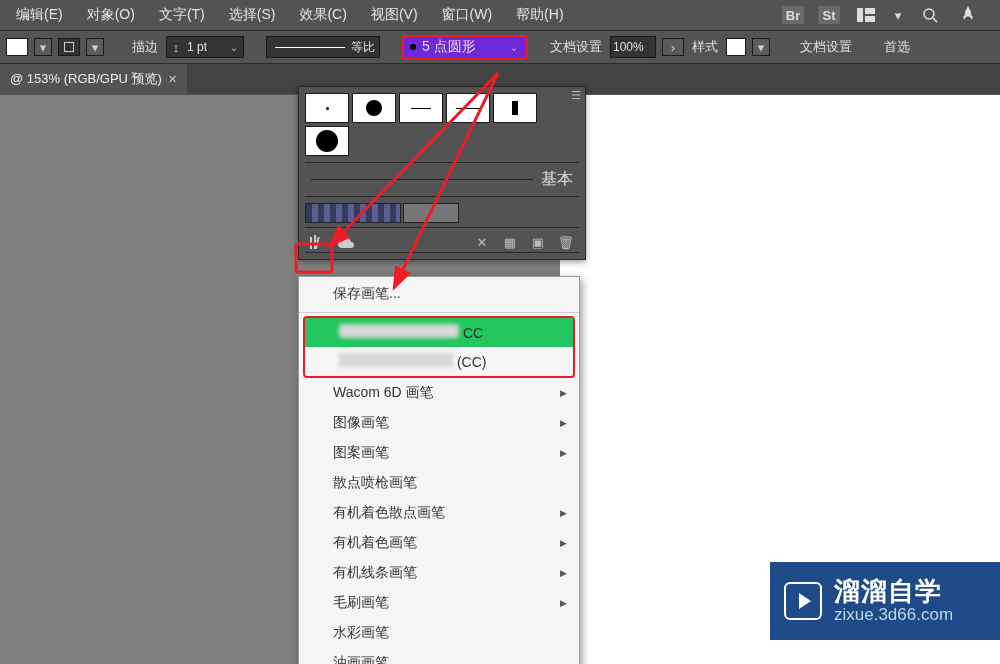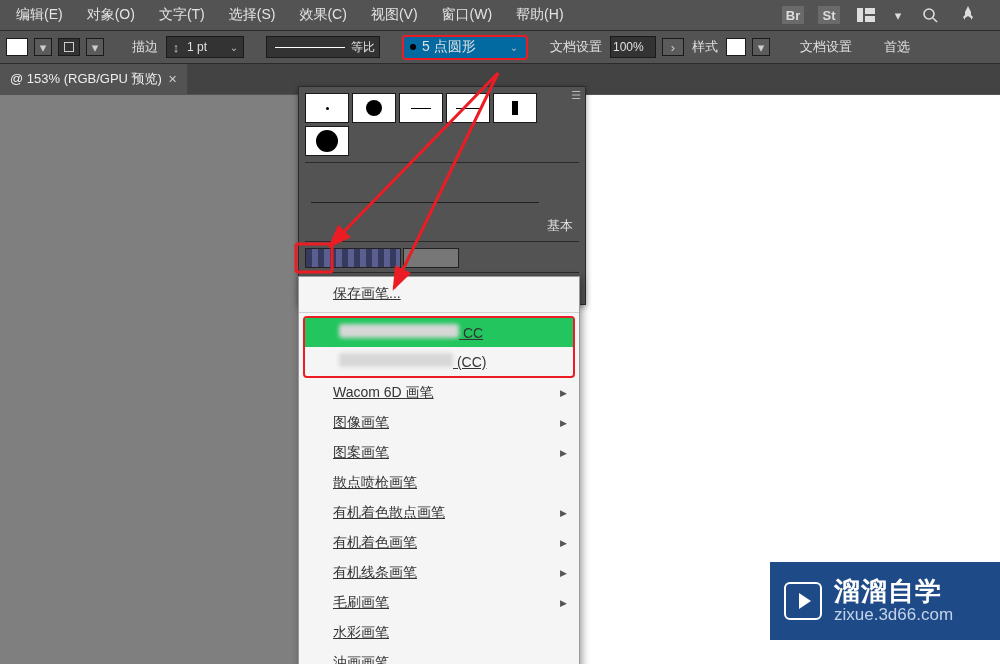--- a/index.html
+++ b/index.html
@@ -16,21 +16,21 @@
     .optbar .dd { width: 18px; height: 18px; border: 1px solid #1a1a1a; background: #333; display:flex; align-items:center; justify-content:center; }
     .optbar .dd.light { background:#5b5b5b; }
     .optbar .lbl { color:#e0e0e0; font-size:13px; margin: 0 2px; }
     .optbar .combo { display:flex; align-items:center; border:1px solid #1a1a1a; background:#333; height:22px; }
     .optbar .combo .pre { width:18px; display:flex; align-items:center; justify-content:center; }
     .optbar .combo input { background:transparent; border:none; color:#e0e0e0; font-size:12px; width:40px; padding:0 2px; outline:none; }
     .optbar .combo .carets { width:18px; display:flex; align-items:center; justify-content:center; color:#bbb; font-size:10px; }
     .optbar .combo.profile { position:relative; padding-left:8px; padding-right:4px; }
     .optbar .combo.profile .line { width:70px; height:1px; background:#fff; }
     .optbar .combo.profile .txt { color:#e0e0e0; font-size:12px; margin-left:6px; }
-    .brush-combo { display:flex; align-items:center; border:2px solid #ec1c24; background:#0369a1; height:25px; border-radius:4px; padding:0 4px; }
+    .brush-combo { display:flex; align-items:center; border:2px solid #ec1c24; background:#6d28d9; height:25px; border-radius:4px; padding:0 4px; }
     .brush-combo .dot { width:6px; height:6px; background:#000; border-radius:50%; margin:0 6px 0 2px; }
     .brush-combo input { background:transparent; border:none; color:#e0e0e0; font-size:14px; width:84px; outline:none; }
     .brush-combo .carets { width:16px; display:flex; align-items:center; justify-content:center; color:#bbb; font-size:10px; }
     
     .tabbar { background:#434343; height:30px; display:flex; align-items:center; }
     .tab { background:#535353; color:#eee; font-size:13px; padding:6px 10px; display:flex; align-items:center; gap:6px; }
     .tab .close { font-size:11px; color:#ccc; }
     
     .canvas-area { position:absolute; left:0; top:95px; right:0; bottom:0; background:#7f7f7f; }
     .canvas-white { position:absolute; left:560px; top:0; right:0; bottom:0; background:#fff; }
@@ -40,30 +40,30 @@
     .swatches-row { display:flex; gap:3px; margin-bottom:3px; }
     .brush-sw { width:44px; height:30px; background:#fff; border:1px solid #1a1a1a; display:flex; align-items:center; justify-content:center; }
     .brush-sw .dot-s { width:3px; height:3px; background:#000; border-radius:50%; }
     .brush-sw .dot-m { width:16px; height:16px; background:#000; border-radius:50%; }
     .brush-sw .dot-b { width:22px; height:22px; background:#000; border-radius:50%; }
     .brush-sw .line-s { width:20px; height:1px; background:#000; }
     .brush-sw .rect { width:6px; height:14px; background:#000; }
     .panel-sep { border:none; border-top:1px solid #2a2a2a; margin:6px 0; }
     .basic-row { display:flex; align-items:center; padding:0 6px; }
     .basic-line { flex:1; height:1px; background:#222; }
-    .basic-lbl { color:#e0e0e0; font-size:13px; margin-left:8px;margin-top:48px; }
+    .basic-lbl { color:#e0e0e0; font-size:16px; margin-left:8px; }
     .grid-strip { margin-top:4px; display:flex; gap:2px; }
     .grid-strip .g1 { width:96px; height:20px; background: repeating-linear-gradient(90deg,#373a5f 0 6px,#5b5f8f 6px 12px); border:1px solid #222; }
     .grid-strip .g2 { width:56px; height:20px; background:#777; border:1px solid #222; }
     .panel-btnrow { display:flex; align-items:center; gap:10px; padding:6px 4px 2px; }
     .panel-btnrow .spacer { flex:1; }
     .panel-btn { width:18px; height:16px; color:#bbb; font-size:13px; display:flex; align-items:center; justify-content:center; }
     
     .ctx-menu { position:absolute; left:298px; top:276px; width:282px; background:#f5f5f5; border:1px solid #9a9a9a; box-shadow:2px 3px 8px rgba(0,0,0,.4); padding:2px 0 8px; font-size:14px; color:#333; }
-    .ctx-item { padding:6px 32px 6px 34px; position:relative; cursor:default; display:flex; justify-content:space-between; align-items:center;text-decoration:underline; }
+    .ctx-item { padding:6px 32px 6px 34px; position:relative; cursor:default; display:flex; justify-content:space-between; align-items:center; }
     .ctx-item.arrow:after { content:"▶"; font-size:9px; color:#555; position:absolute; right:12px; }
     .ctx-sep { border:none; border-top:1px solid #d0d0d0; margin:3px 0; }
     .cc-box { border:2px solid #ec1c24; border-radius:4px; margin:0 4px; }
     .ctx-item.hl { background:#22c55e; }
     .blur { display:inline-block; height:14px; border-radius:3px; background:#d7d7d7; filter:blur(2px); }
     
     .watermark { position:absolute; right:0; bottom:24px; width:230px; height:78px; background:#1e4b87; display:flex; align-items:center; padding:10px 14px; gap:12px; }
     .wm-icon { width:38px; height:38px; border:2px solid #fff; border-radius:6px; display:flex; align-items:center; justify-content:center; }
     .wm-icon .tri { width:0; height:0; border-left:12px solid #fff; border-top:8px solid transparent; border-bottom:8px solid transparent; margin-left:3px; }
     .wm-txt { display:flex; flex-direction:column; color:#fff; }

